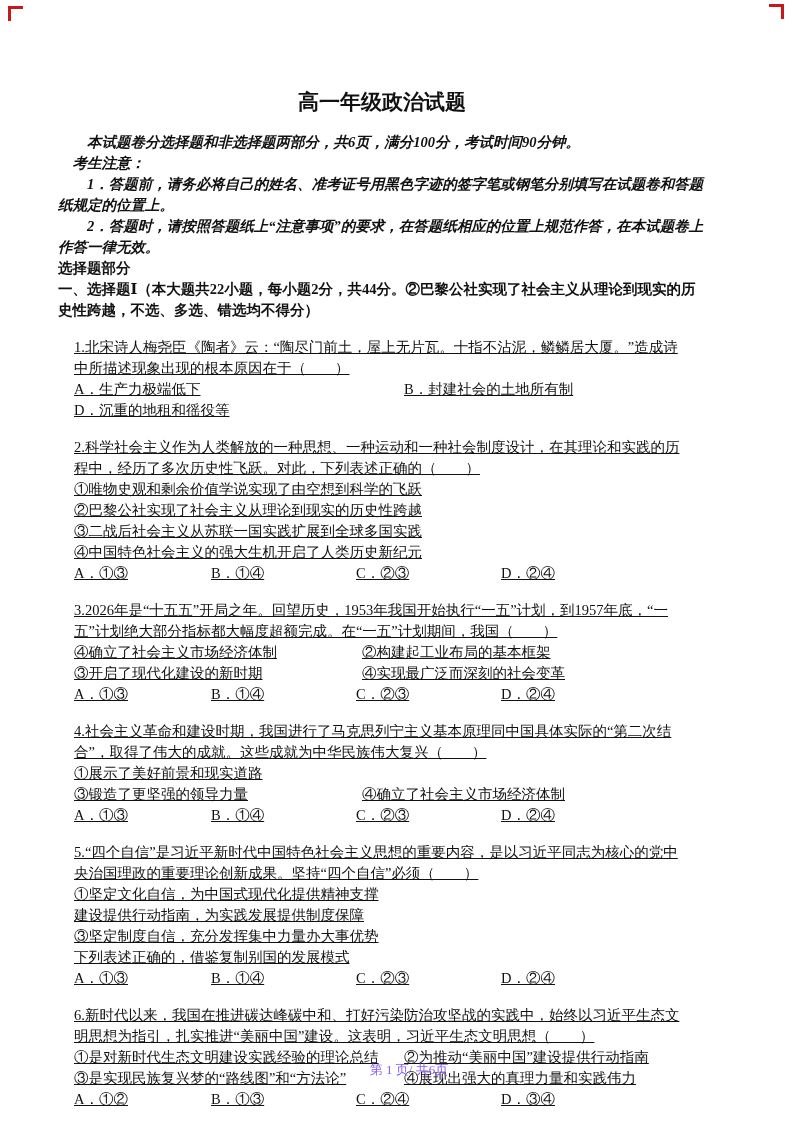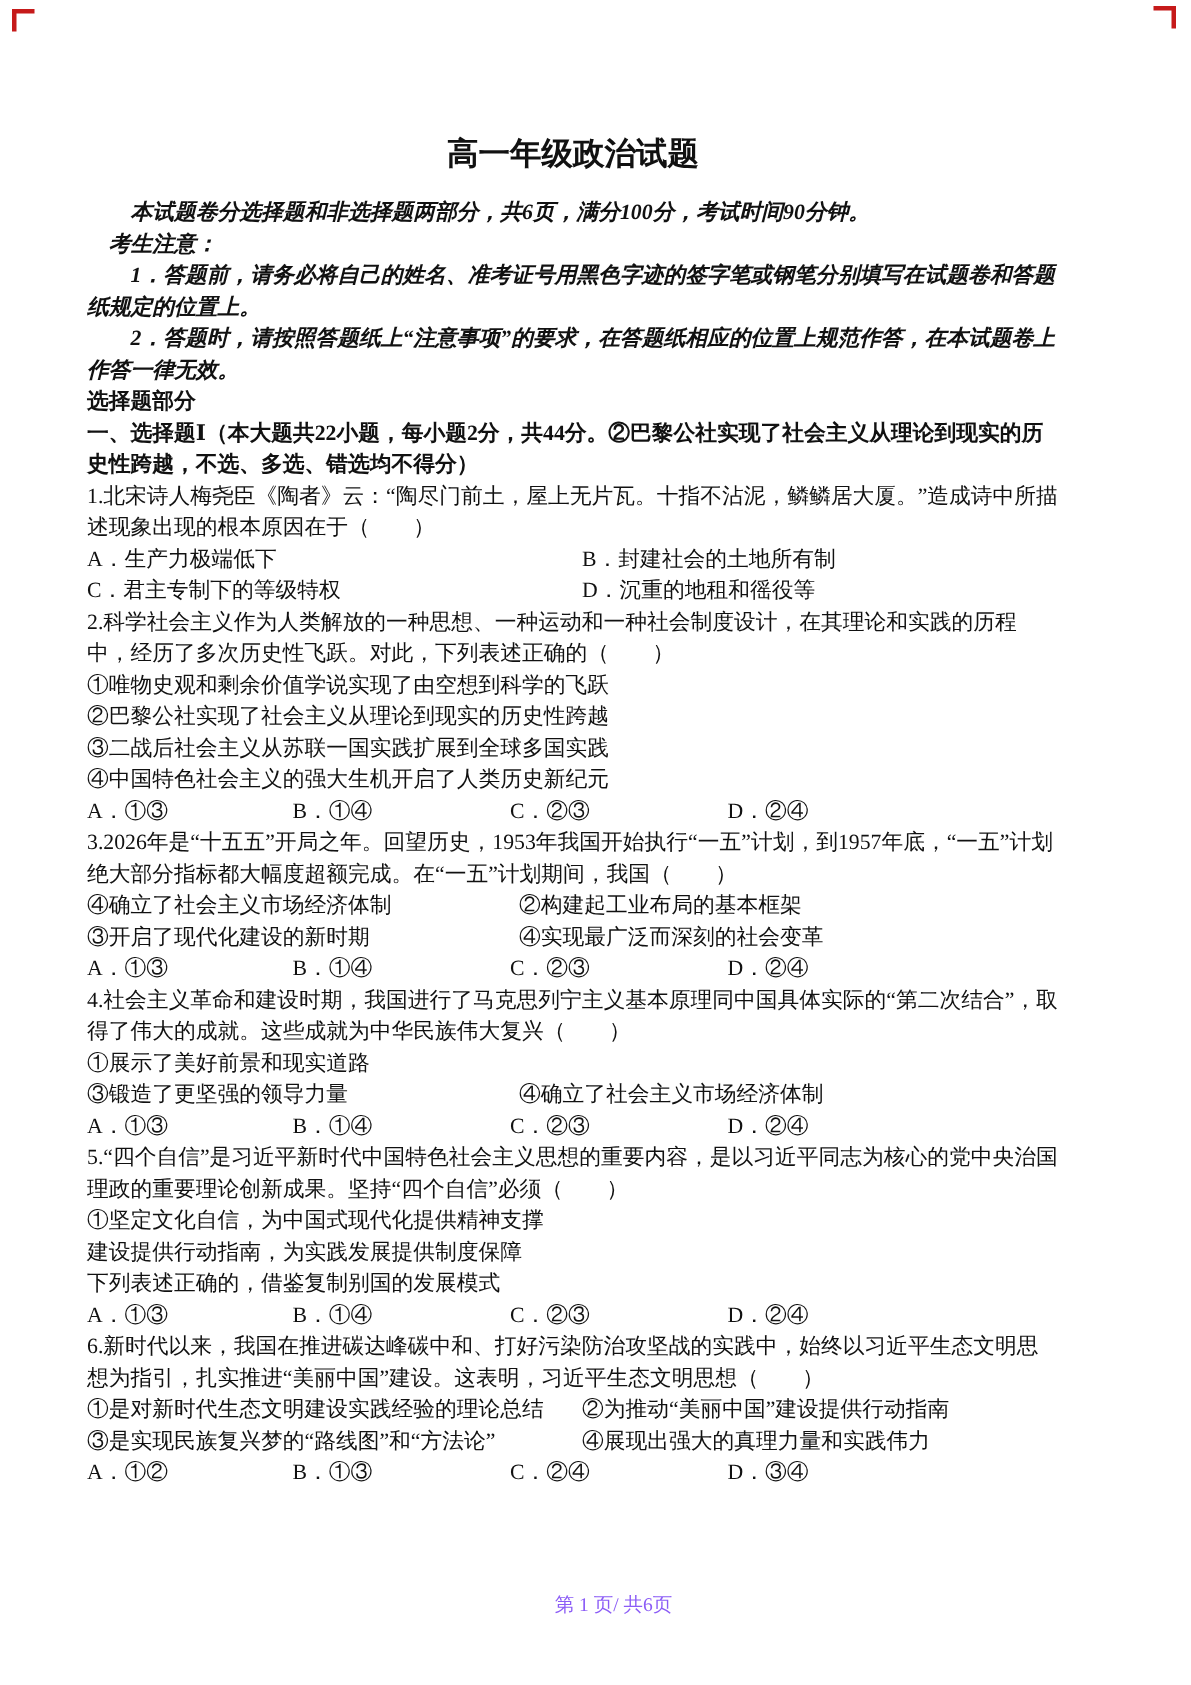--- a/index.html
+++ b/index.html
@@ -33,21 +33,21 @@
     margin: 0 0 16px 0;
   }
   p { margin: 0; }
   .bold { font-weight: bold; font-style: italic; }
   .indent2 { text-indent: 2em; }
   .indent1 { text-indent: 1em; }
   .section-title {
     font-weight: bold;
   }
   .part-heading { font-weight: bold; }
-  .question { margin: 0; }
+  .question { margin: 16px; text-decoration: underline; }
   .stem { margin: 0; }
   .subitem { margin: 0; }
   .cols-2a {
     display: grid;
     grid-template-columns: 330px 1fr;
   }
   .cols-2b {
     display: grid;
     grid-template-columns: 288px 1fr;
   }
@@ -99,21 +99,20 @@
   <p class="section-title">选择题部分</p>
   <p class="part-heading">一、选择题Ⅰ（本大题共22小题，每小题2分，共44分。②巴黎公社实现了社会主义从理论到现实的历史性跨越，不选、多选、错选均不得分）</p>
 
   <div class="question">
     <p class="stem">1.北宋诗人梅尧臣《陶者》云：“陶尽门前土，屋上无片瓦。十指不沾泥，鳞鳞居大厦。”造成诗中所描述现象出现的根本原因在于（　　）</p>
     <div class="cols-2a">
       <span>A．生产力极端低下</span>
       <span>B．封建社会的土地所有制</span>
     </div>
     <div class="cols-2a">
-      <span>C．君主专制下的等级特权</span>
       <span>D．沉重的地租和徭役等</span>
     </div>
   </div>
 
   <div class="question">
     <p class="stem">2.科学社会主义作为人类解放的一种思想、一种运动和一种社会制度设计，在其理论和实践的历程中，经历了多次历史性飞跃。对此，下列表述正确的（　　）</p>
     <p class="subitem">①唯物史观和剩余价值学说实现了由空想到科学的飞跃</p>
     <p class="subitem">②巴黎公社实现了社会主义从理论到现实的历史性跨越</p>
     <p class="subitem">③二战后社会主义从苏联一国实践扩展到全球多国实践</p>
     <p class="subitem">④中国特色社会主义的强大生机开启了人类历史新纪元</p>
@@ -157,20 +156,21 @@
       <span>B．①④</span>
       <span>C．②③</span>
       <span>D．②④</span>
     </div>
   </div>
 
   <div class="question">
     <p class="stem">5.“四个自信”是习近平新时代中国特色社会主义思想的重要内容，是以习近平同志为核心的党中央治国理政的重要理论创新成果。坚持“四个自信”必须（　　）</p>
     <p class="subitem">①坚定文化自信，为中国式现代化提供精神支撑</p>
     <p class="subitem">建设提供行动指南，为实践发展提供制度保障</p>
+    <p class="subitem">③坚定制度自信，充分发挥集中力量办大事优势</p>
     <p class="subitem">下列表述正确的，借鉴复制别国的发展模式</p>
     <div class="answer-row">
       <span>A．①③</span>
       <span>B．①④</span>
       <span>C．②③</span>
       <span>D．②④</span>
     </div>
   </div>
 
   <div class="question">

